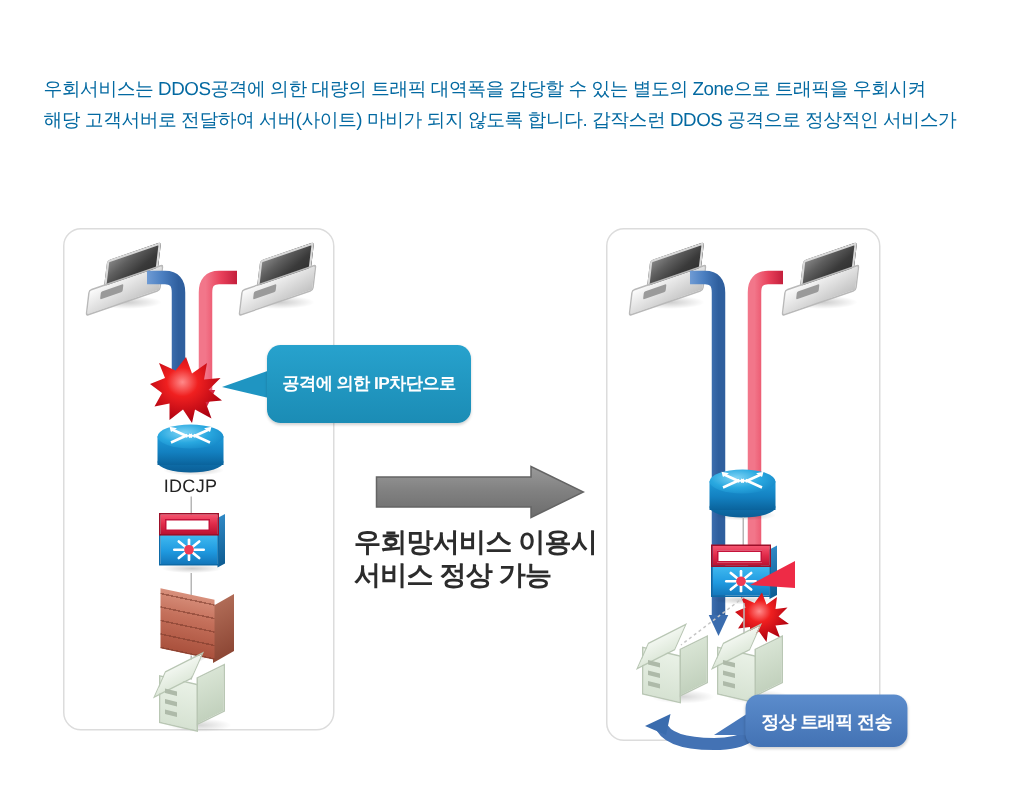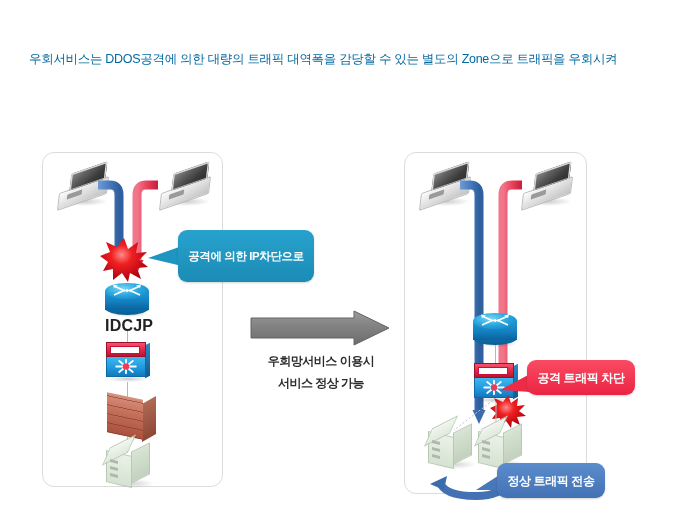--- a/index.html
+++ b/index.html
@@ -78,21 +78,21 @@
     border-radius: 50%;
   }
   .router .arrows {
     position: absolute; left: 7px; top: 1px; width: 30px; height: 13px;
   }
   .router .shadow {
     position: absolute; left: 4px; top: 27px; width: 40px; height: 7px;
     background: radial-gradient(ellipse at 50% 50%, rgba(0,0,0,0.22), rgba(0,0,0,0) 72%);
   }
   .router-label {
-    position: absolute; font-size: 16px; font-weight: bold; color: #222;
+    position: absolute; font-size: 12px; font-weight: normal; color: #222;
     letter-spacing: 0.2px; white-space: nowrap;
   }
 
   
   .switchico { position: absolute; width: 46px; height: 40px; }
   .switchico .s-top {
     position: absolute; left: 2px; top: 0px; width: 40px; height: 15px;
     background: linear-gradient(180deg,#f5546f 0%,#e02a49 50%,#bb1232 100%);
     border: 1px solid #9c0f29;
   }
@@ -211,32 +211,33 @@
     left: 497px; top: 463px; width: 108px; height: 35px;
     background: linear-gradient(180deg,#5b8ccc 0%,#4372b4 100%);
     font-size: 12px; line-height: 16px;
   }
   .tail { position: absolute; }
 
   
   #center-arrow { position: absolute; left: 250px; top: 310px; width: 140px; height: 36px; }
   .center-caption {
     position: absolute; left: 236px; top: 350px; width: 170px;
-    text-align: center; font-size: 12px; font-weight: bold;
+    font-size: 18px; font-weight: bold;
     color: #2c2c2c; line-height: 22px; letter-spacing: -0.5px;
   }
   .center-caption .cc { display: block; white-space: nowrap; }
 </style>
 </head>
 <body>
 
 <div id="page">
 
   <div class="page-desc">
     <span class="ln">우회서비스는 DDOS공격에 의한 대량의 트래픽 대역폭을 감당할 수 있는 별도의 Zone으로 트래픽을 우회시켜</span>
+    <span class="ln">해당 고객서버로 전달하여 서버(사이트) 마비가 되지 않도록 합니다. 갑작스런 DDOS 공격으로 정상적인 서비스가</span>
   </div>
 
   <div class="panel" id="panel-left"></div>
 
   <div class="laptop" style="left:58px; top:168px;">
     <div class="shadow"></div>
     <div class="lid"></div>
     <div class="base"></div>
     <div class="pad"></div>
   </div>
@@ -465,23 +466,20 @@
   </div>
 
   <svg style="position:absolute;left:420px;top:462px;" width="110" height="48">
     <path d="M88,4 L88,12 Q88,34 56,34 Q24,34 20,20" stroke="#4372b4" stroke-width="8" fill="none" stroke-linecap="butt"></path>
     <polygon points="10,22 27,14 24,28" fill="#3a6cae"></polygon>
   </svg>
 
   <svg class="tail" style="left:500px; top:372px;" width="30" height="24">
     <polygon points="0,18 30,2 30,20" fill="#ee2b46"></polygon>
   </svg>
-  <div class="callout" id="callout-attack-traffic">
-    <span class="cline">공격 트래픽 차단</span>
-  </div>
 
   <svg class="tail" style="left:476px; top:470px;" width="28" height="24">
     <polygon points="0,20 28,2 28,20" fill="#4878ba"></polygon>
   </svg>
   <div class="callout" id="callout-normal-traffic">
     <span class="cline">정상 트래픽 전송</span>
   </div>
 
 </div>
 

